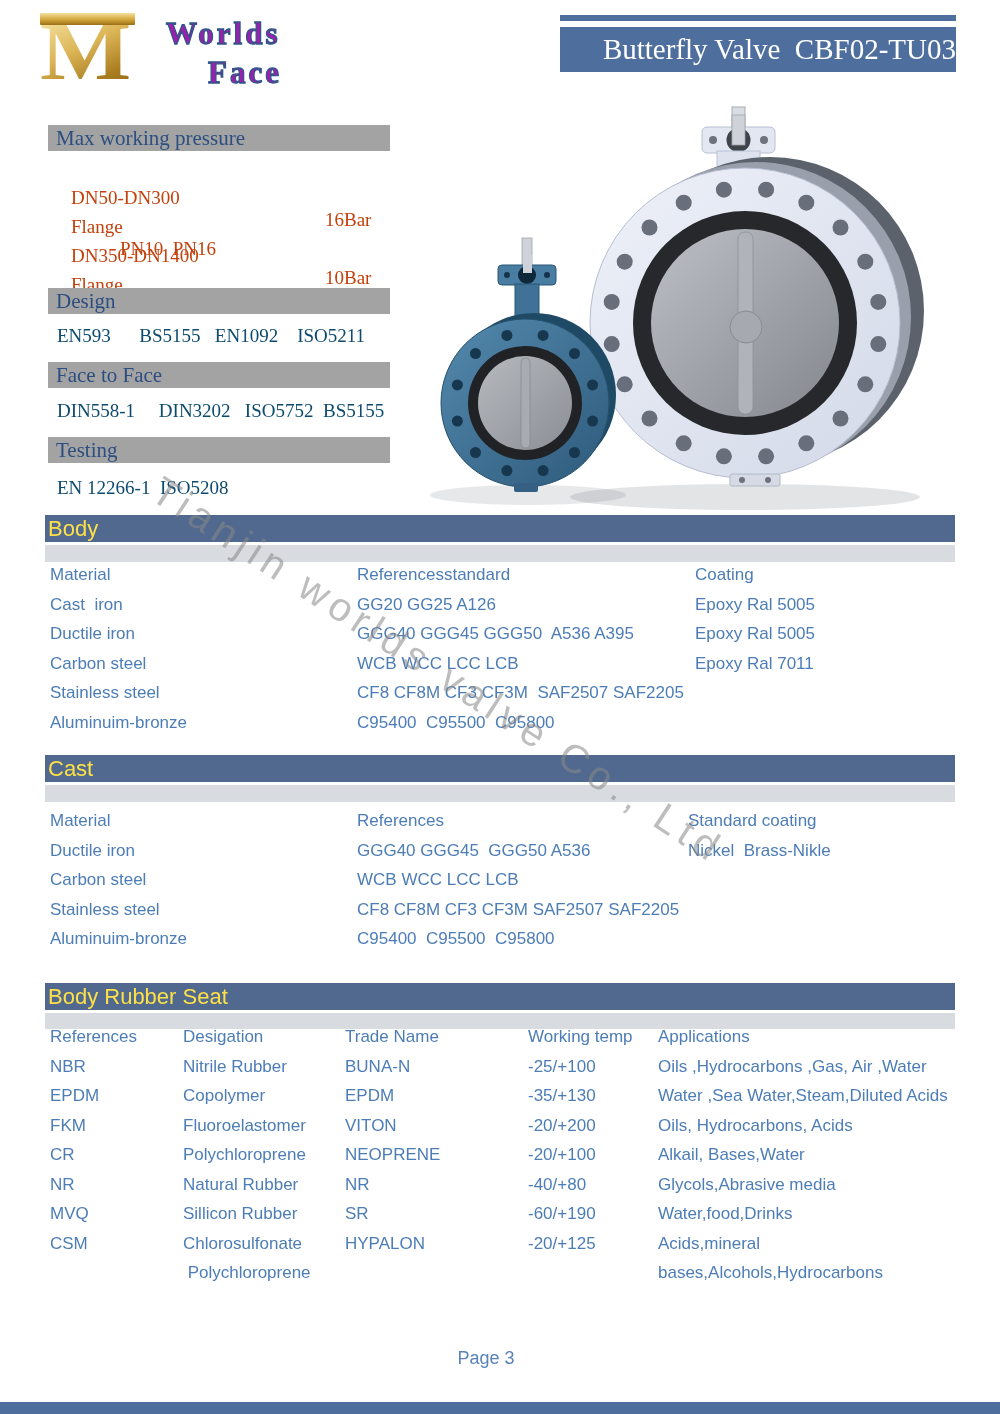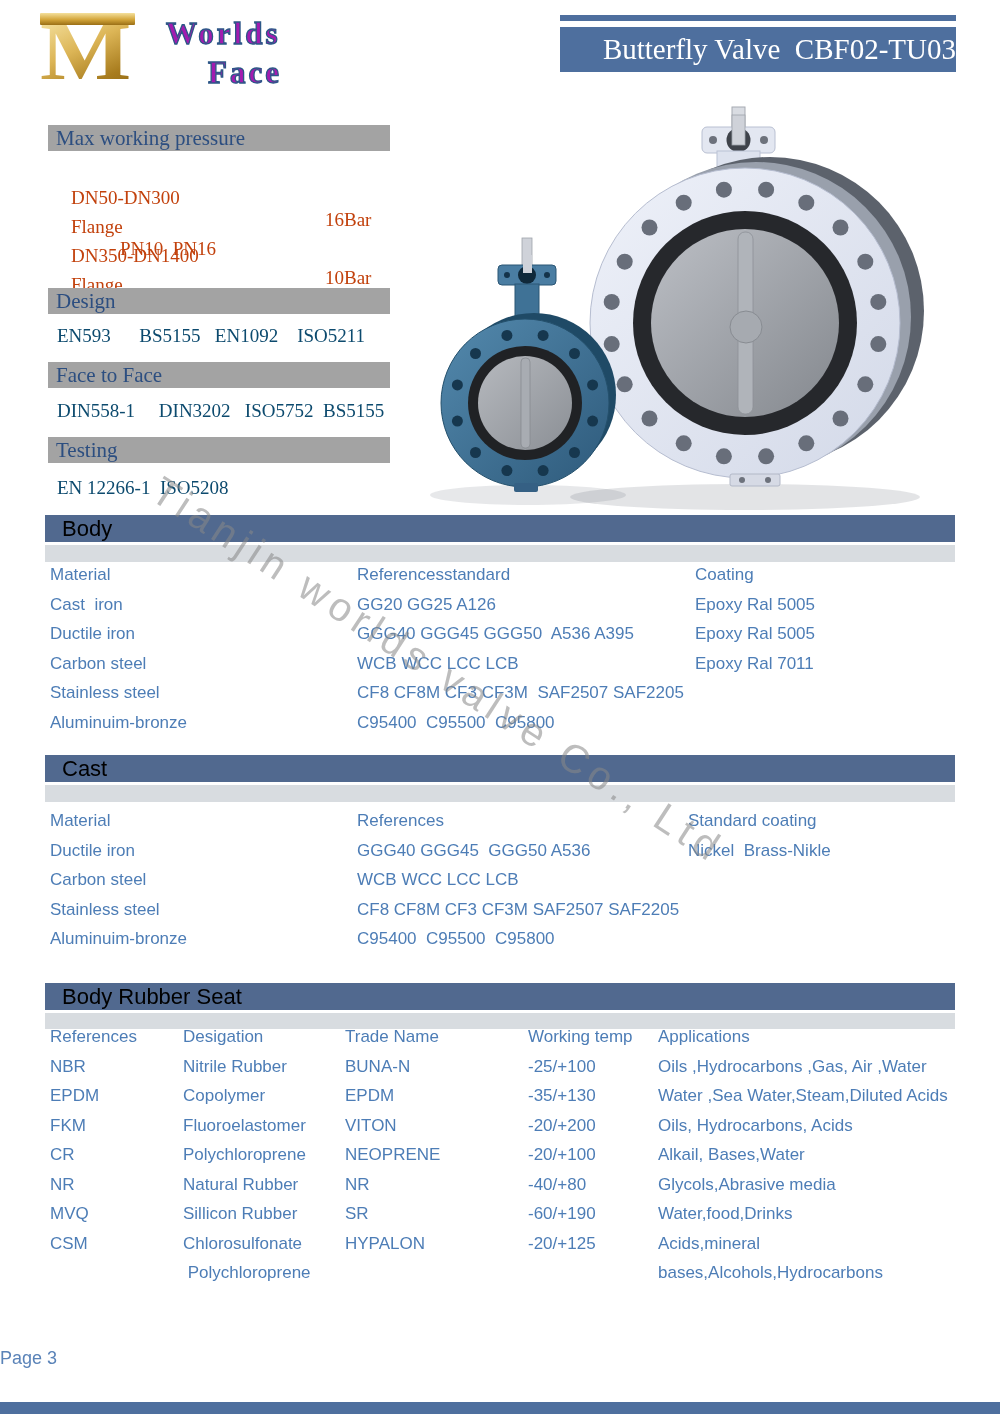--- a/index.html
+++ b/index.html
@@ -26,36 +26,36 @@
 
   
   .bar-small{position:absolute;left:48px;width:342px;height:26px;background:#a3a3a3;color:#2c4e80;
              font:21px/26px "Liberation Serif",serif;padding-left:8px;box-sizing:border-box}
   .spec-line{position:absolute;color:#0c4a6e;font:19px "Liberation Serif",serif;white-space:pre}
   .p-row{position:absolute;left:52px;width:420px;height:29px;color:#c2410c;font:19px "Liberation Serif",serif;white-space:pre}
   .p-val{position:absolute;left:273px}
   .p-val-mid{position:absolute;left:68px}
 
   
-  .big-bar{position:absolute;left:45px;width:910px;height:27px;background:#51698f;color:#000000;
-           font:22px/27px "Liberation Sans",sans-serif;padding-left:17px;box-sizing:border-box}
+  .big-bar{position:absolute;left:45px;width:910px;height:27px;background:#51698f;color:#fde047;
+           font:22px/27px "Liberation Sans",sans-serif;padding-left:3px;box-sizing:border-box}
   .sub-bar{position:absolute;left:45px;width:910px;height:17px;background:#d8dce0}
 
   
   .tbl{position:absolute;left:50px;width:905px;display:grid;color:#4d7db6;
        font:17px/29.5px "Liberation Sans",sans-serif;white-space:pre}
   .tbl-body{grid-template-columns:307px 338px 1fr}
   .tbl-disc{grid-template-columns:307px 331px 1fr}
   .tbl-seat{grid-template-columns:133px 162px 183px 130px 1fr}
   .cell{overflow:visible}
 
   .watermark{position:absolute;left:168px;top:468px;transform:rotate(33deg);transform-origin:0 0;
              color:#888;opacity:.55;font:40px "Liberation Sans",sans-serif;letter-spacing:6px;
              white-space:pre;z-index:40;pointer-events:none}
-  .page-num{position:absolute;left:0;top:1348px;width:972px;color:#5a83b8;
+  .page-num{position:absolute;left:0;top:1348px;width:972px;text-align:center;color:#5a83b8;
             font:18px "Liberation Sans",sans-serif}
   .bottom-strip{position:absolute;left:0;top:1402px;width:1000px;height:12px;background:#4e6f9e}
   .valve-art{position:absolute;left:430px;top:95px}
 </style>
 </head>
 <body>
 
 <div class="page">
 
   <div class="logo">

